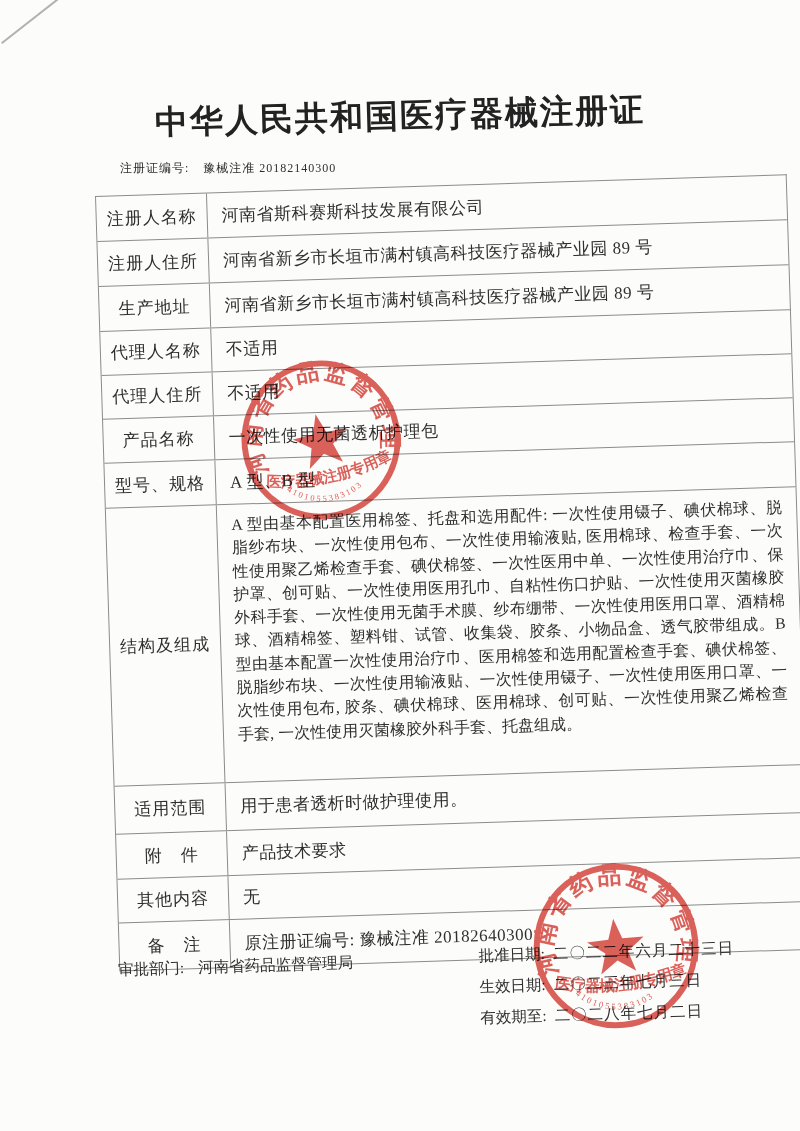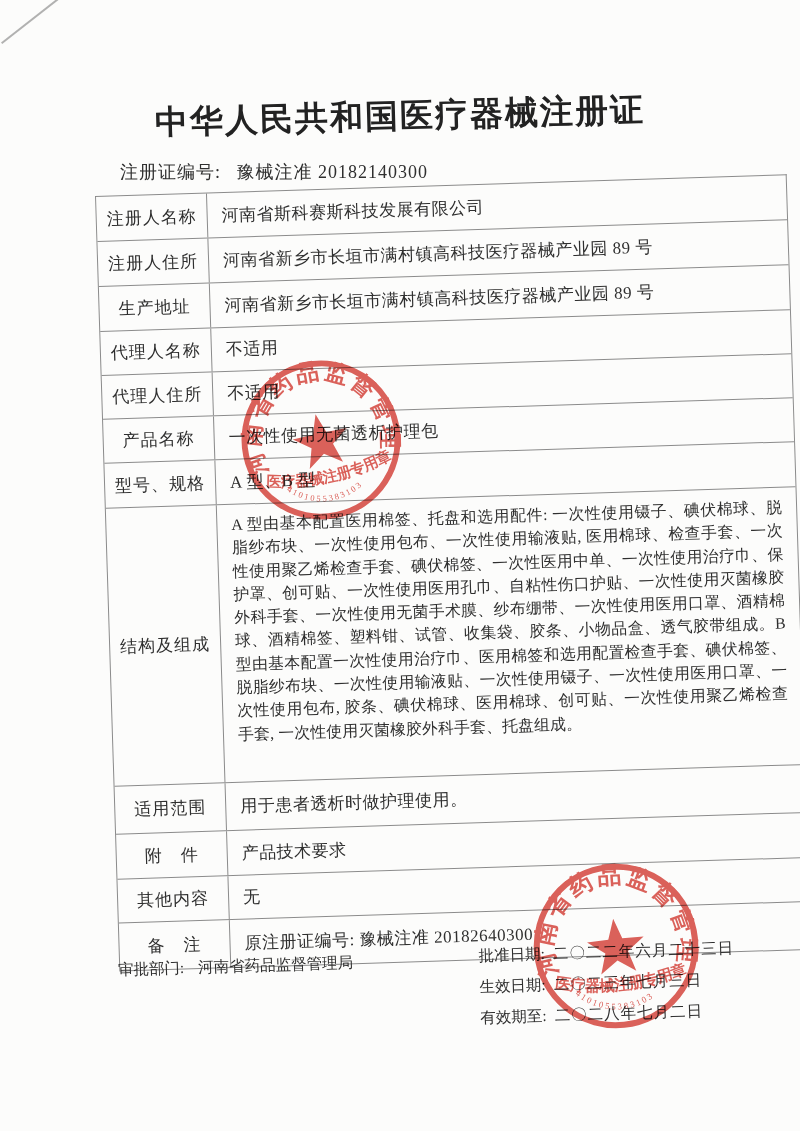--- a/index.html
+++ b/index.html
@@ -20,21 +20,21 @@
 
   .title{
     position:absolute;left:0;top:94px;width:100%;
     text-align:center;font-size:33px;font-weight:bold;
     letter-spacing:2px;color:#222;
     transform:rotate(-1.5deg);
   }
 
   .cert-line{
     position:absolute;left:120px;top:160px;
-    font-size:18px;letter-spacing:1px;white-space:nowrap;text-align:right;
+    font-size:12px;letter-spacing:1px;white-space:nowrap;text-align:right;
   }
   .cert-line .num{margin-left:10px;}
 
   .ctable{
     position:absolute;left:95px;top:196px;width:690px;
     border:1px solid #8b8b8b;border-bottom:none;
     transform:rotate(-1.8deg);transform-origin:0 0;
     background:transparent;
   }
   .trow{display:flex;border-bottom:1px solid #8b8b8b;}

